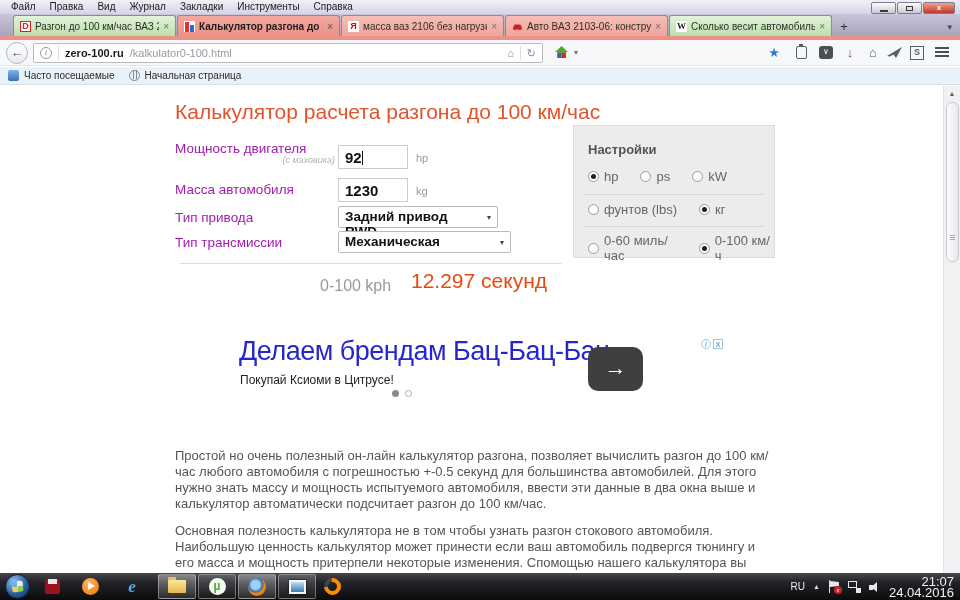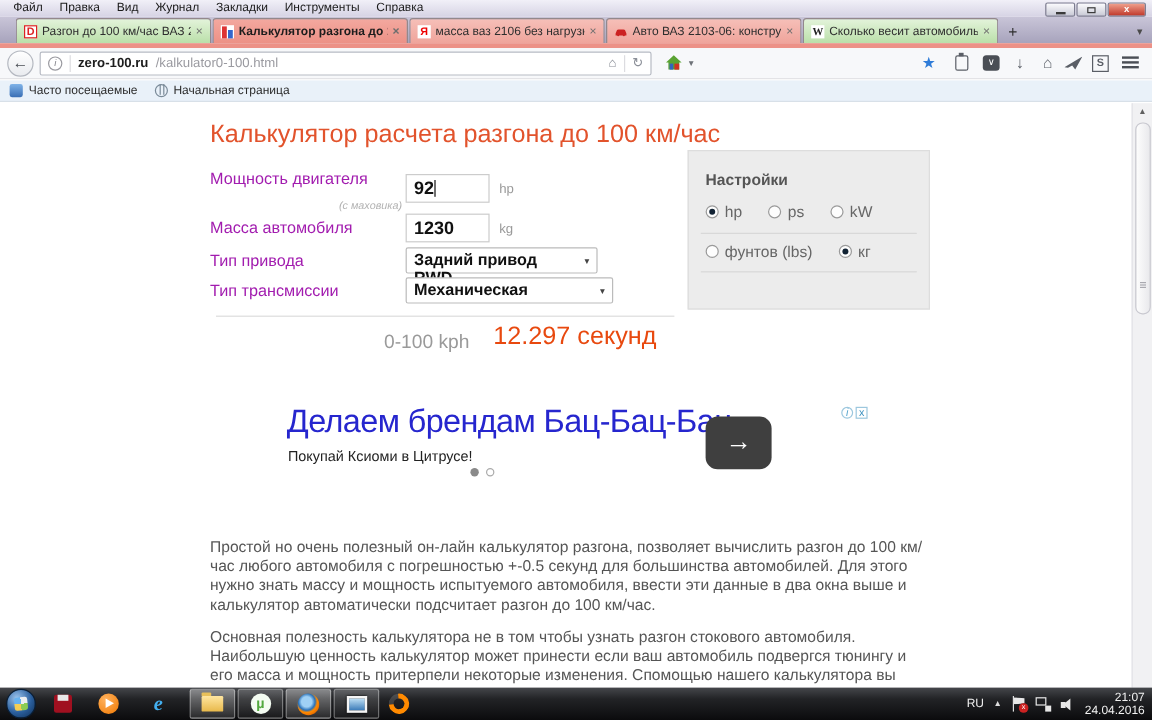--- a/index.html
+++ b/index.html
@@ -138,21 +138,21 @@
   .tray-flag{position:relative;width:12px;height:13px}
   .tray-flag .pole{position:absolute;left:1px;top:0;width:1px;height:13px;background:#ddd}
   .tray-flag .cloth{position:absolute;left:2px;top:1px;width:9px;height:6px;background:#e8e8e8;clip-path:polygon(0 0,100% 15%,100% 85%,0 100%)}
   .tray-flag .badge{position:absolute;right:-2px;bottom:-1px;width:8px;height:8px;border-radius:50%;background:#cc2222;color:#fff;font-size:6px;line-height:8px;text-align:center}
   .tray-net{position:relative;width:13px;height:12px}
   .tray-net .mon{position:absolute;left:0;top:0;width:9px;height:7px;border:1.5px solid #e8e8e8}
   .tray-net .plug{position:absolute;right:0;bottom:0;width:5px;height:5px;background:#e8e8e8}
   .tray-spk{position:relative;width:12px;height:12px}
   .tray-spk .body{position:absolute;left:0;top:4px;width:4px;height:5px;background:#e8e8e8}
   .tray-spk .cone{position:absolute;left:2px;top:1px;border-right:6px solid #e8e8e8;border-top:5px solid transparent;border-bottom:5px solid transparent}
-  .tray-clock{text-align:right;font-size:10px;line-height:11px;color:#f2f2f2}
+  .tray-clock{text-align:right;font-size:13px;line-height:11px;color:#f2f2f2}
 </style>
 </head>
 <body>
 
 <div class="menubar">
   <span class="menu-item">Файл</span>
   <span class="menu-item">Правка</span>
   <span class="menu-item">Вид</span>
   <span class="menu-item">Журнал</span>
   <span class="menu-item">Закладки</span>
@@ -263,21 +263,21 @@
   <div class="bm-item">
     <span class="bm-icon2"></span>
     <span>Начальная страница</span>
   </div>
 </div>
 
 <div class="content">
   <div class="page-heading">Калькулятор расчета разгона до 100 км/час</div>
 
   <div class="f-label" style="left:175px;top:55px">Мощность двигателя</div>
-  <div class="f-sub" style="left:175px;top:80px">(с маховика)</div>
+  <div class="f-sub" style="left:175px;top:69px">(с маховика)</div>
   <div class="fake-input" style="top:59px">
     <span>92</span><span class="caret-bar"></span>
   </div>
   <div class="f-unit" style="top:66px">hp</div>
 
   <div class="f-label" style="left:175px;top:96px">Масса автомобиля</div>
   <div class="fake-input" style="top:92px">
     <span>1230</span>
   </div>
   <div class="f-unit" style="top:99px">kg</div>
@@ -308,20 +308,27 @@
     </div>
     <div class="set-sep" style="top:68px"></div>
     <div class="radio-row" style="top:76px">
       <span class="radio"></span>
         <span>фунтов (lbs)</span>
       <span class="r-gap"></span>
       <span class="radio checked"></span>
         <span>кг</span>
     </div>
     <div class="set-sep" style="top:100px"></div>
+    <div class="radio-row" style="top:107px">
+      <span class="radio"></span>
+        <span>0-60 миль/час</span>
+      <span class="r-gap" style="width:4px"></span>
+      <span class="radio checked"></span>
+        <span>0-100 км/ч</span>
+    </div>
   </div>
 
   <div class="form-rule"></div>
   <div class="result-label">0-100 kph</div>
   <div class="result-value">12.297 секунд</div>
 
   <div class="ad-title">Делаем брендам Бац-Бац-Бац</div>
   <div class="ad-sub">Покупай Ксиоми в Цитрусе!</div>
   <div class="ad-dot dot-on"></div>
   <div class="ad-dot dot-off"></div>

